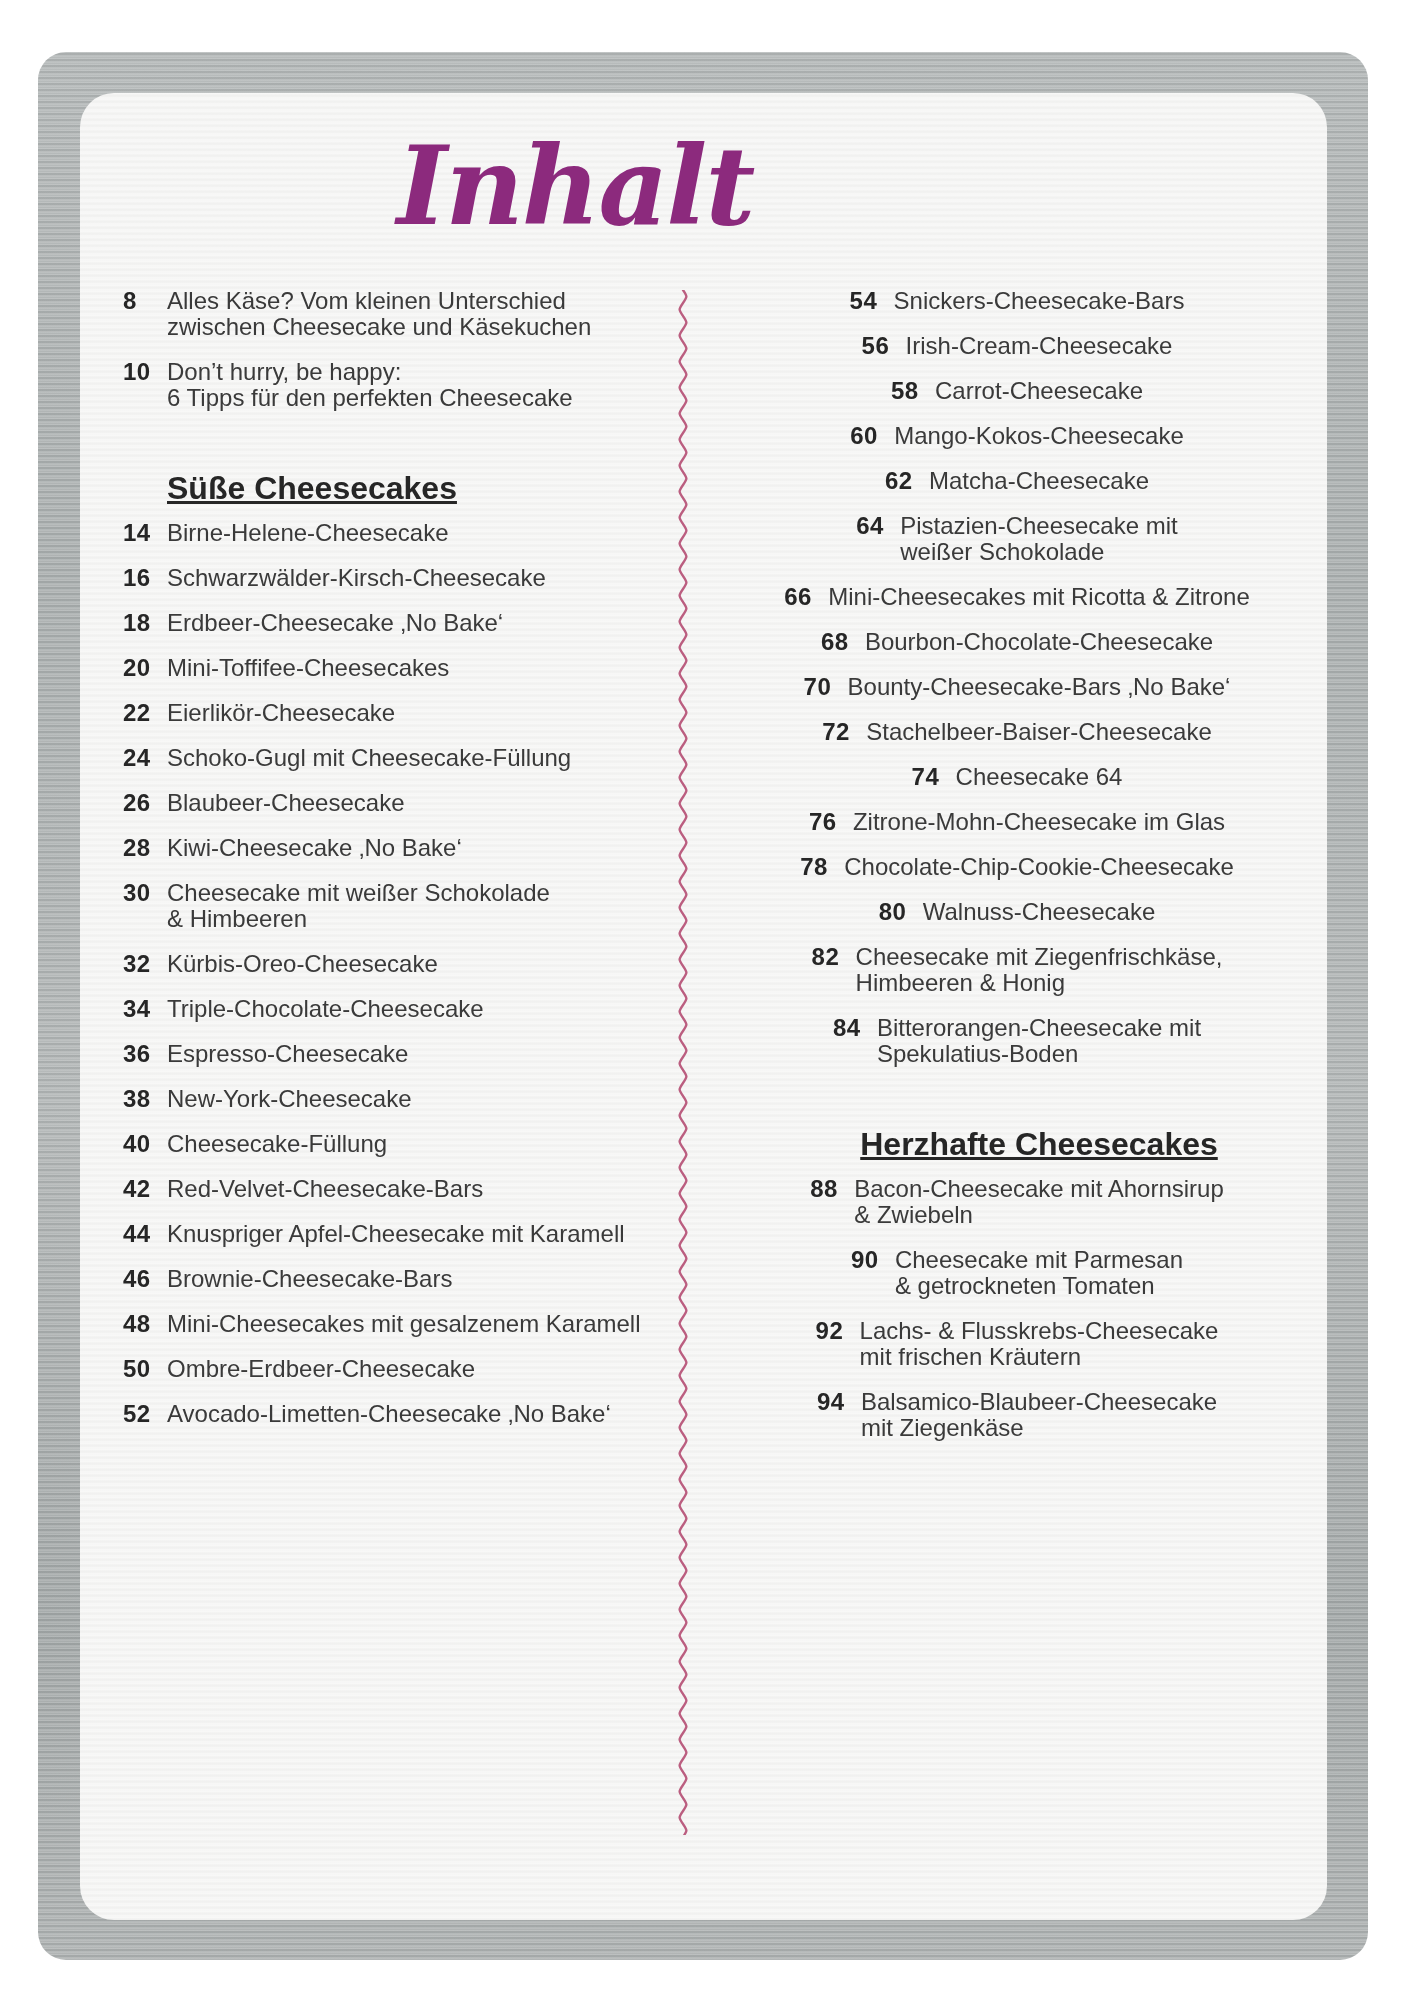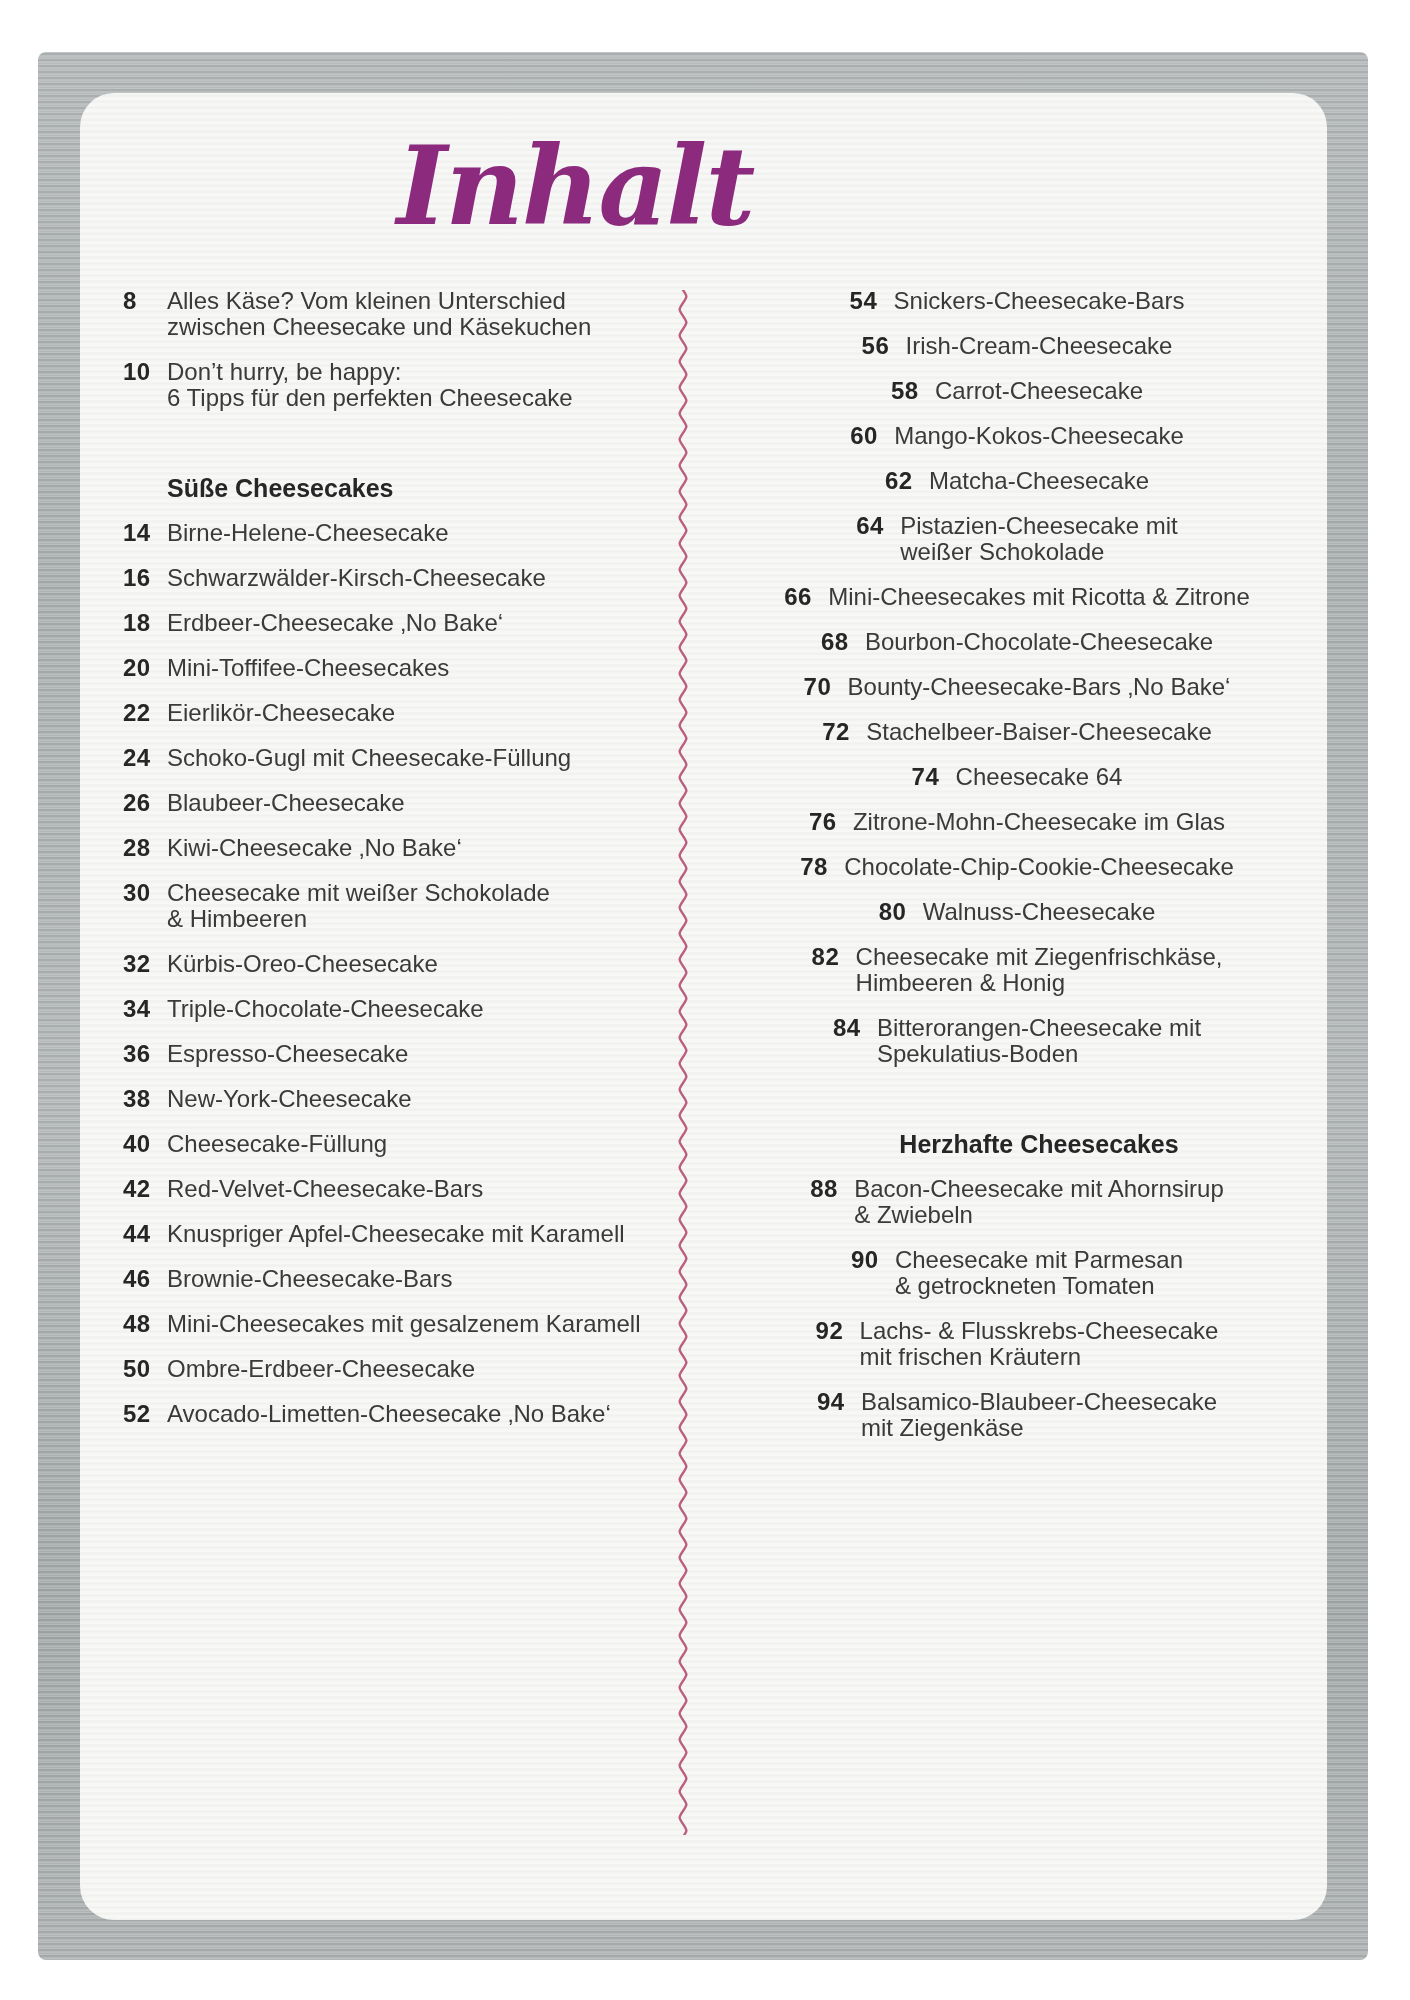--- a/index.html
+++ b/index.html
@@ -17,21 +17,21 @@
     height: 2000px;
     background: #ffffff;
   }
   
   .metal-frame {
     position: absolute;
     left: 38px;
     top: 52px;
     width: 1330px;
     height: 1908px;
-    border-radius: 8px;
+    border-radius: 28px;
     background:
       repeating-linear-gradient(180deg,
         rgba(255,255,255,0.38) 0px, rgba(255,255,255,0) 1px,
         rgba(70,76,76,0.16) 2px, rgba(255,255,255,0) 3px,
         rgba(255,255,255,0.22) 4px, rgba(255,255,255,0) 6px),
       linear-gradient(180deg, #b3b7b7 0%, #a9aeae 28%, #b2b6b6 55%, #a2a7a7 82%, #adb1b1 100%);
   }
   
   .content {
     position: absolute;
@@ -84,24 +84,25 @@
   .toc-page-num {
     flex: 0 0 44px;
     font-weight: 700;
     color: #262626;
     letter-spacing: 0.5px;
   }
   .toc-title { flex: 1; }
   .toc-title .line { white-space: nowrap; }
   .toc-section-header {
     margin: 45px 0 19px 44px;
-    font-size: 25px;
+    font-size: 32px;
     line-height: 26px;
     font-weight: 700;
     color: #262626;
+    text-decoration: underline;
   }
   .toc-column .toc-section-header:first-child { margin-top: 0; }
   .wavy-divider {
     position: absolute;
     left: 597px;
     top: 2px;
     width: 12px;
     height: 1545px;
     pointer-events: none;
   }

